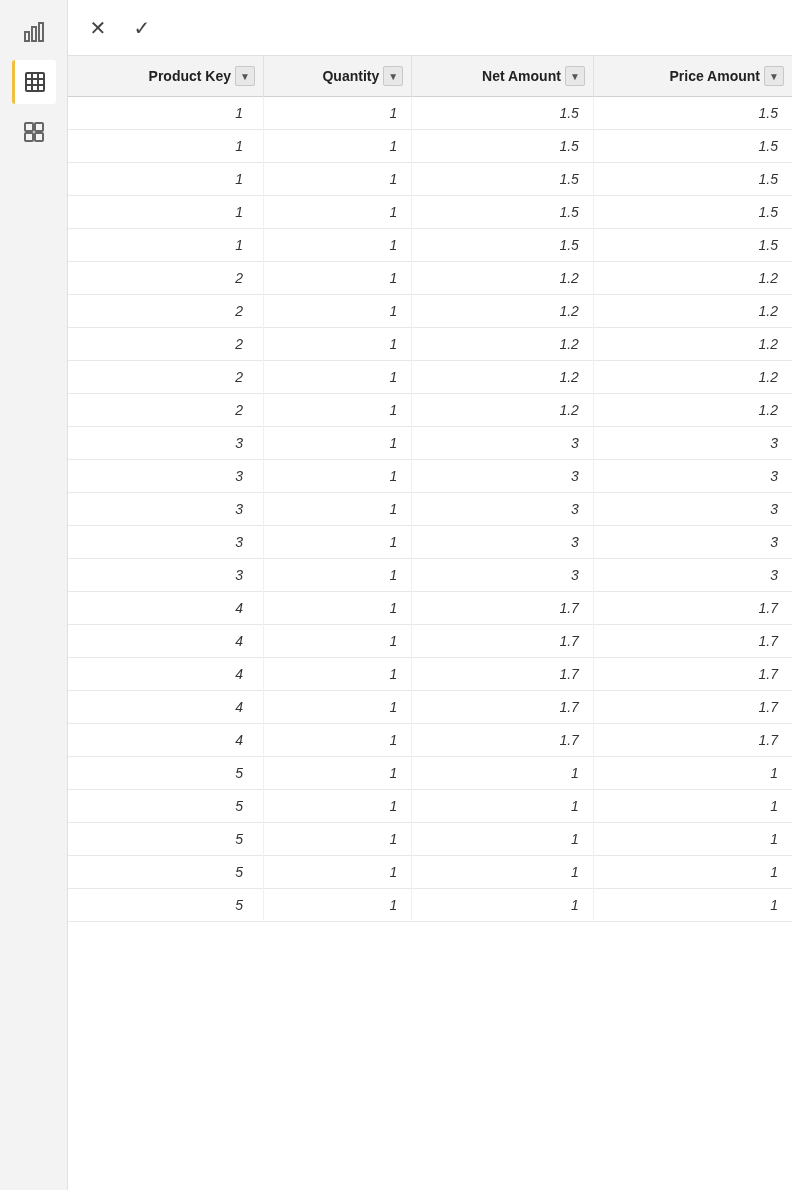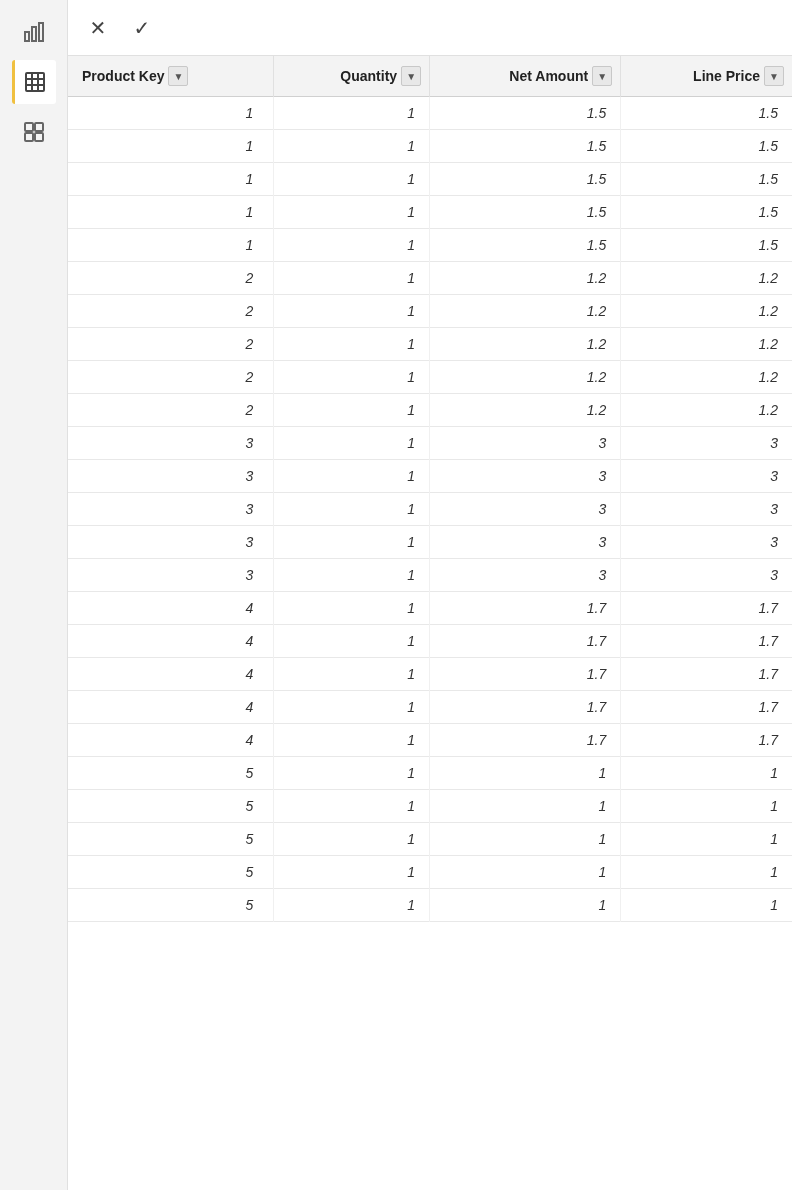--- a/index.html
+++ b/index.html
@@ -120,21 +120,21 @@
       padding-left: 14px;
     }
 
     thead th:not(:first-child) {
       text-align: center;
     }
 
     .col-header-inner {
       display: flex;
       align-items: center;
-      justify-content: flex-start;
+      justify-content: flex-end;
       gap: 4px;
     }
 
     .col-header-inner.right {
       justify-content: flex-end;
     }
 
     .filter-btn {
       width: 20px;
       height: 20px;
@@ -225,21 +225,21 @@
               </div>
             </th>
             <th>
               <div class="col-header-inner right">
                 <span>Net Amount</span>
                 <div class="filter-btn">▼</div>
               </div>
             </th>
             <th style="border-right:none;">
               <div class="col-header-inner right">
-                <span>Line Price</span>
+                <span>Price Amount</span>
                 <div class="filter-btn">▼</div>
               </div>
             </th>
           </tr>
         </thead>
         <tbody id="table-body">
         <tr>
               <td>1</td>
               <td>1</td>
               <td>1.5</td>

